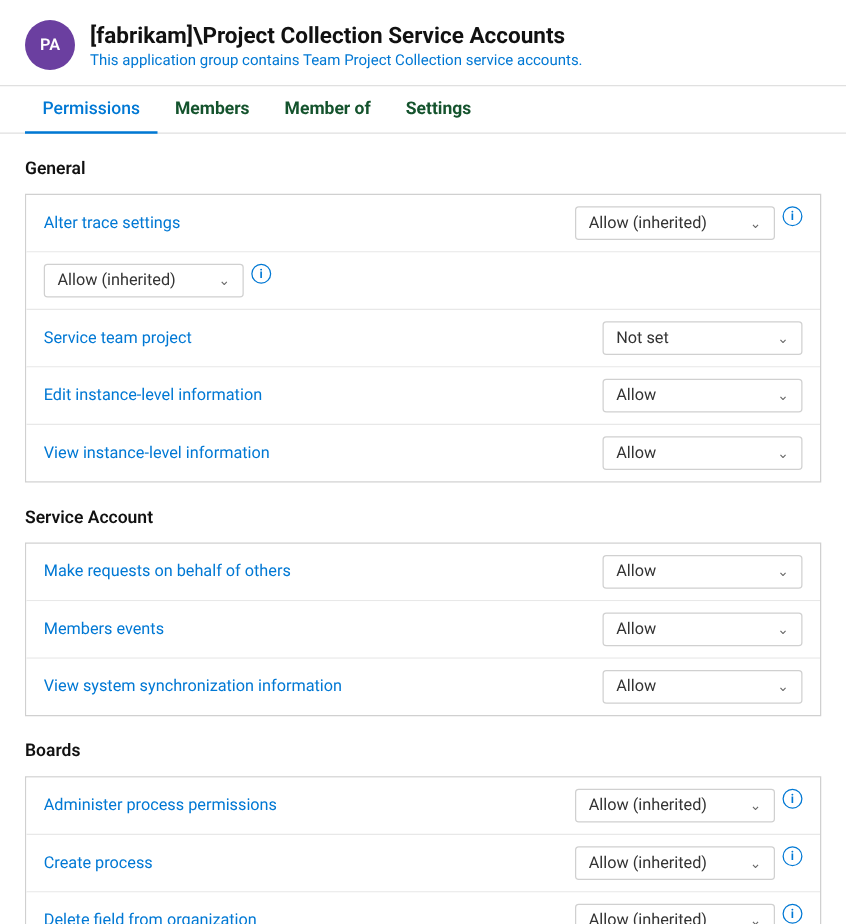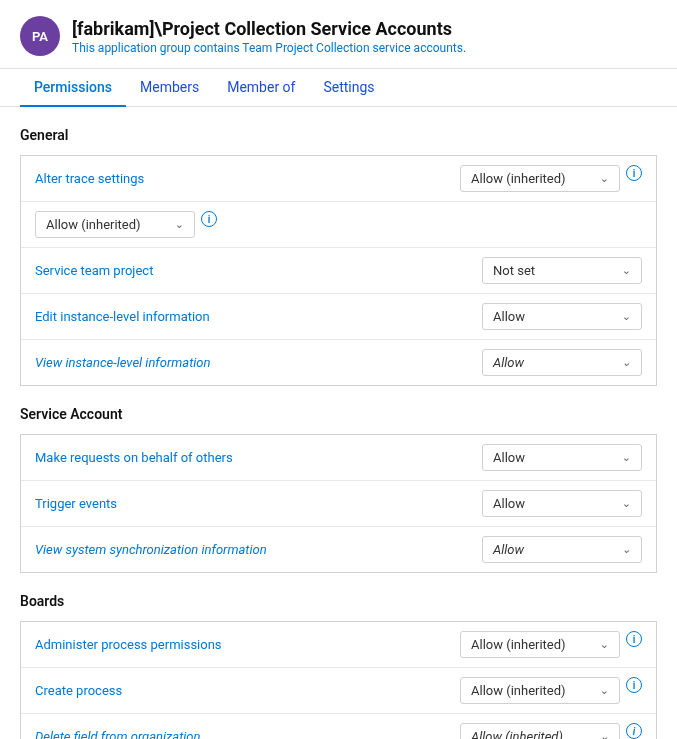--- a/index.html
+++ b/index.html
@@ -49,25 +49,26 @@
     .tabs {
       display: flex;
       padding: 0 20px;
       border-bottom: 1px solid #e0e0e0;
       gap: 0;
     }
 
     .tab {
       padding: 10px 14px;
       font-size: 14px;
-      color: #1d4ed8;
+      color: #14532d;
       cursor: pointer;
       border-bottom: 2px solid transparent;
       margin-bottom: -1px;
       text-decoration: none;
+      font-weight: bold;
     }
 
     .tab.active {
       color: #0078d4;
       border-bottom: 2px solid #0078d4;
       font-weight: 500;
     }
 
     .content {
       padding: 20px 20px;
@@ -94,21 +95,20 @@
       display: flex;
       align-items: center;
       justify-content: space-between;
       padding: 9px 14px;
       border-bottom: 1px solid #e8e8e8;
       background: #fff;
     }
 
     .permission-row:last-child {
       border-bottom: none;
-      font-style: italic;
     }
 
     .permission-name {
       font-size: 13px;
       color: #0078d4;
       flex: 1;
     }
 
     .permission-control {
       display: flex;
@@ -240,21 +240,21 @@
         <span class="permission-name">Make requests on behalf of others</span>
         <div class="permission-control">
           <div class="dropdown">
             <span>Allow</span>
             <span class="chevron">⌄</span>
           </div>
         </div>
       </div>
 
       <div class="permission-row">
-        <span class="permission-name">Trigger events</span>
+        <span class="permission-name">Members events</span>
         <div class="permission-control">
           <div class="dropdown">
             <span>Allow</span>
             <span class="chevron">⌄</span>
           </div>
         </div>
       </div>
 
       <div class="permission-row">
         <span class="permission-name">View system synchronization information</span>

